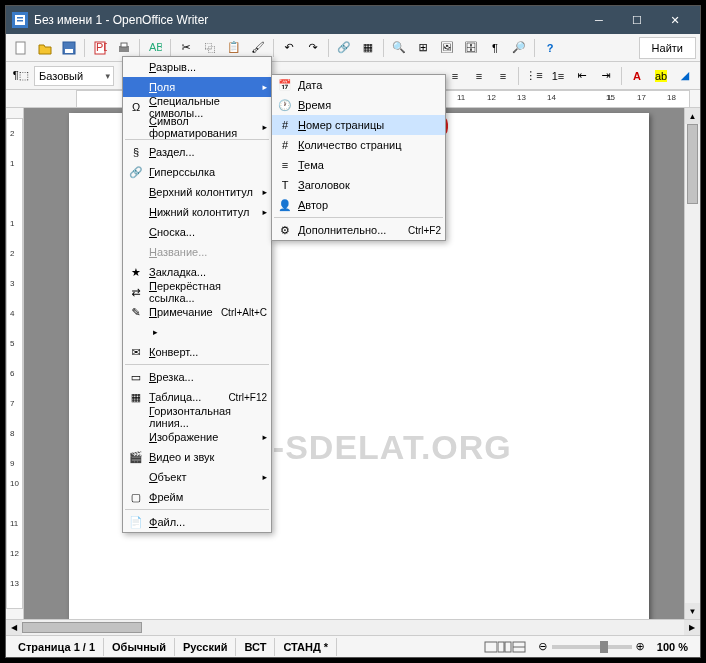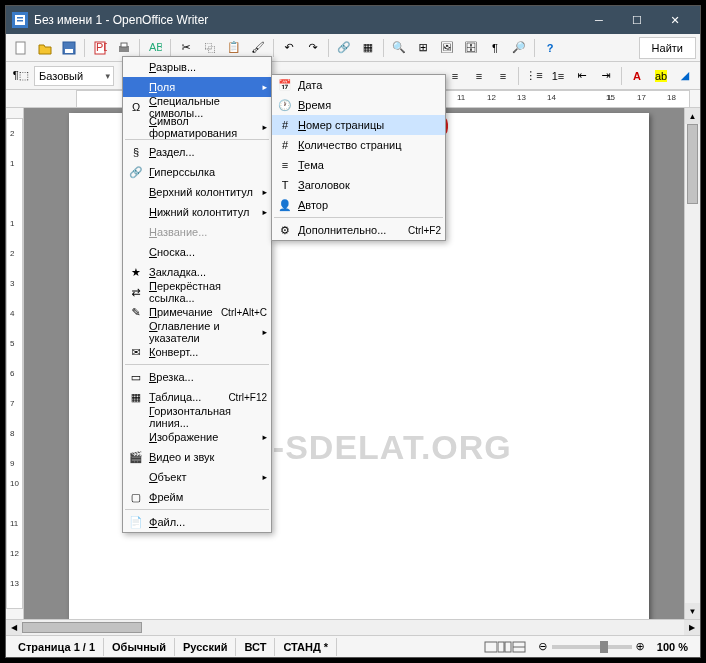--- a/index.html
+++ b/index.html
@@ -285,44 +285,43 @@
         <div class="dditem">
           <span class="icon"></span>
           <span class="label"><u>В</u>ерхний колонтитул</span>
           <span class="arrow">▸</span>
         </div>
         <div class="dditem">
           <span class="icon"></span>
           <span class="label"><u>Н</u>ижний колонтитул</span>
           <span class="arrow">▸</span>
         </div>
+        <div class="dditem">
+          <span class="icon"></span>
+          <span class="label"><u>С</u>носка...</span>
+        </div>
         <div class="dditem disabled">
           <span class="icon"></span>
           <span class="label"><u>Н</u>азвание...</span>
-        </div>
-        <div class="dditem">
-          <span class="icon"></span>
-          <span class="label"><u>С</u>носка...</span>
         </div>
         <div class="dditem">
           <span class="icon">★</span>
           <span class="label"><u>З</u>акладка...</span>
         </div>
         <div class="dditem">
           <span class="icon">⇄</span>
           <span class="label"><u>П</u>ерекрёстная ссылка...</span>
         </div>
         <div class="dditem">
           <span class="icon">✎</span>
           <span class="label"><u>П</u>римечание</span>
           <span class="shortcut">Ctrl+Alt+C</span>
         </div>
         <div class="dditem">
           <span class="icon"></span>
-          <span class="label"><u>О</u>главление и указатели</span>
           <span class="arrow">▸</span>
         </div>
         <div class="dditem">
           <span class="icon">✉</span>
           <span class="label"><u>К</u>онверт...</span>
         </div>
         <div class="ddsep"></div>
         <div class="dditem">
           <span class="icon">▭</span>
           <span class="label"><u>В</u>резка...</span>

